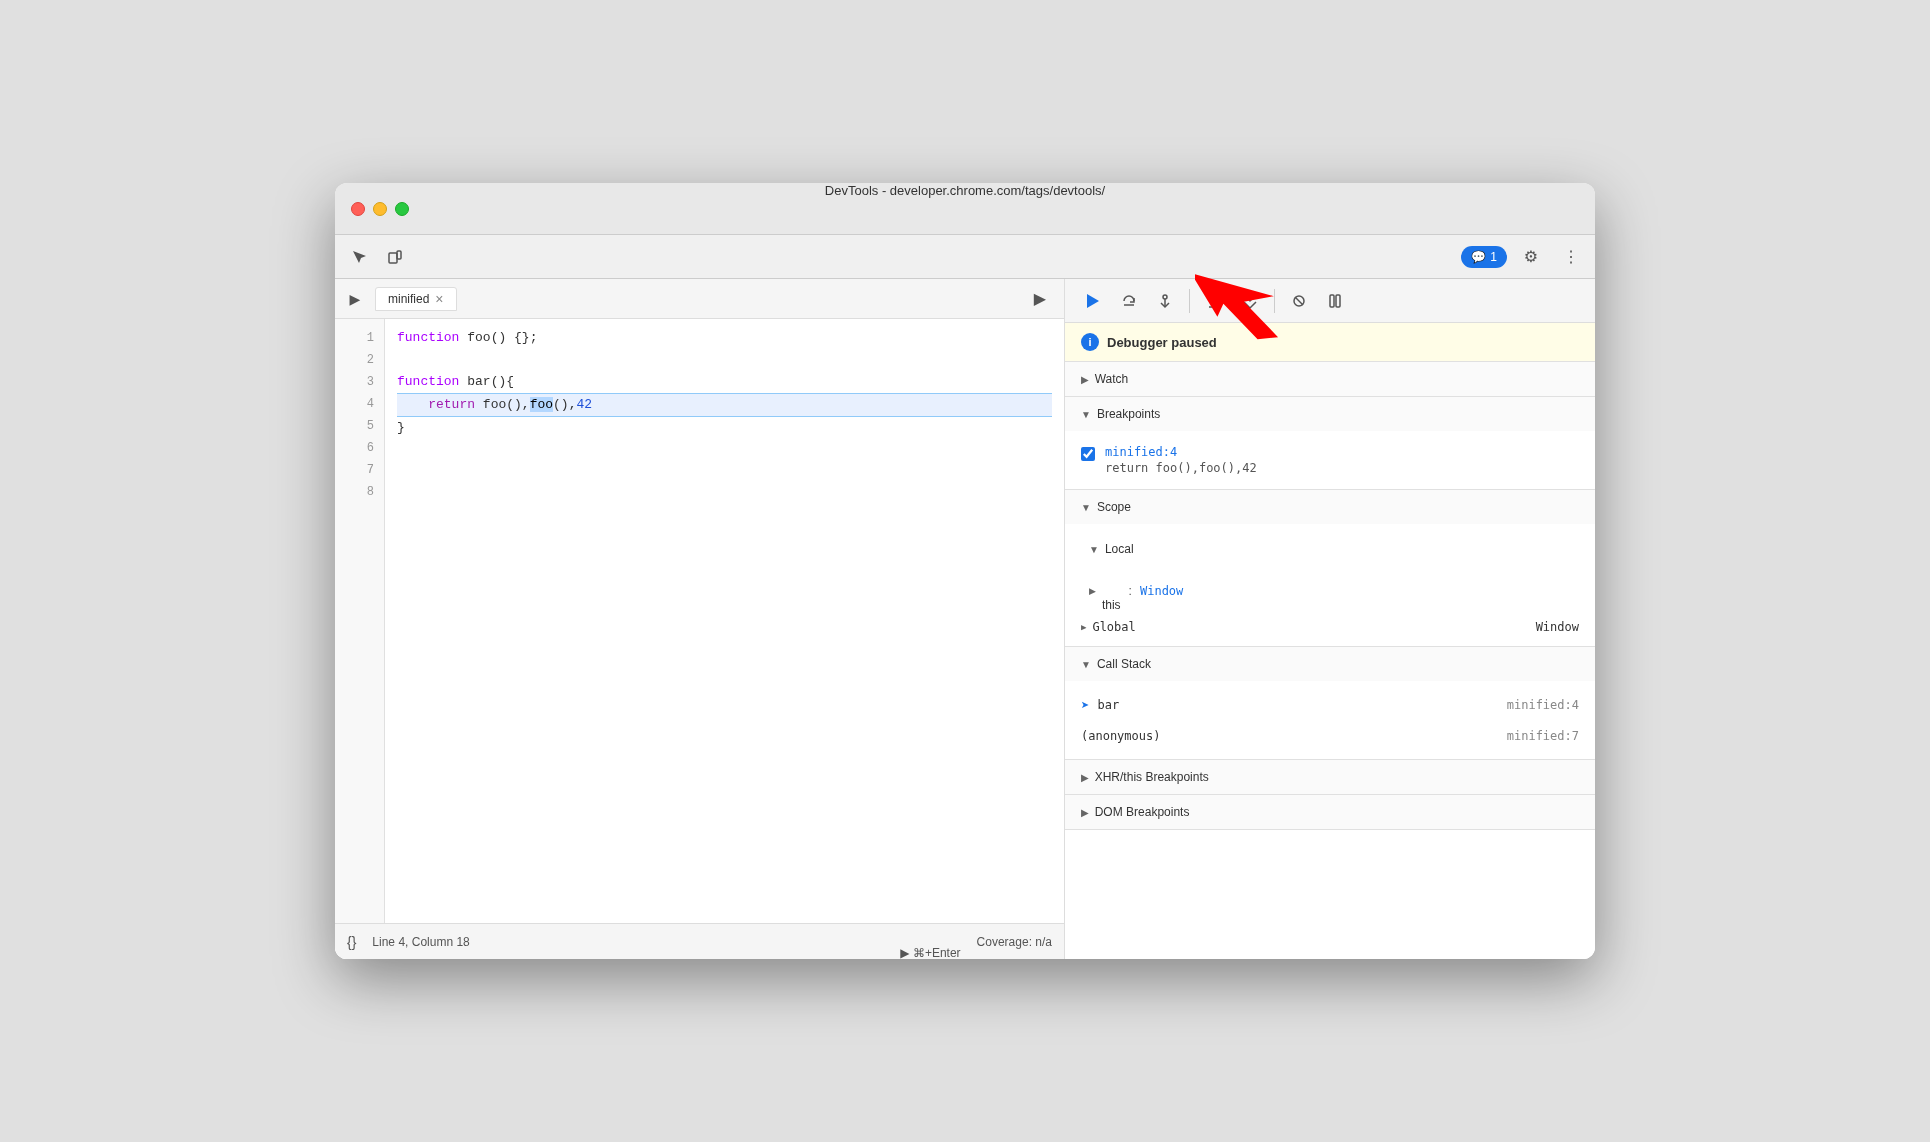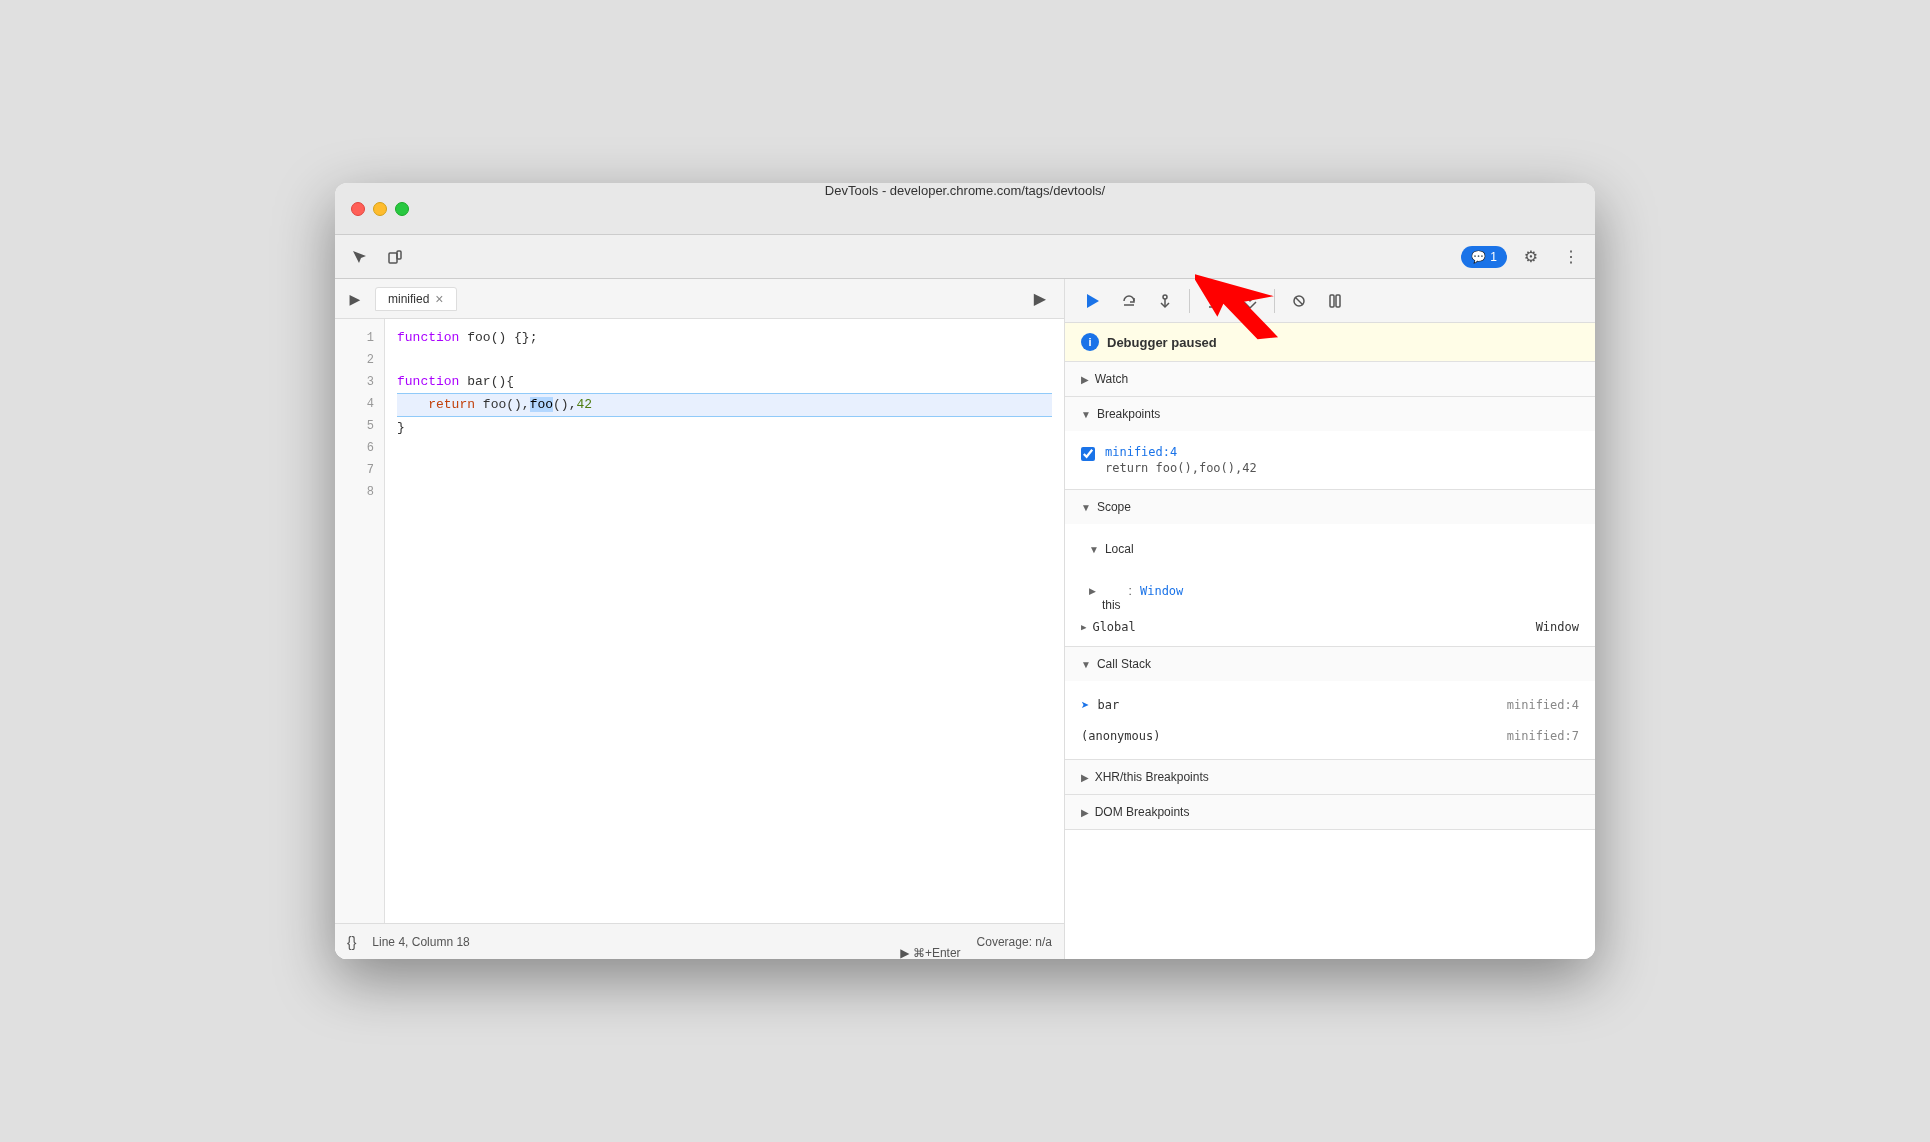--- a/index.html
+++ b/index.html
@@ -220,23 +220,23 @@
       font-size: 13px;
     }
 
     .code-line.highlighted {
       background: #e8f0fe;
     }
 
     .kw { color: #aa00ff; font-weight: 500; }
     .fn-name { color: #333; }
     .punct { color: #333; }
-    .ret-kw { color: #c2410c; }
+    .ret-kw { color: #a21caf; }
     .selected-text { background: #b3d7ff; }
-    .num-color { color: #4d7c0f; }
+    .num-color { color: #1d4ed8; }
 
     
     .status-bar {
       height: 36px;
       background: #f5f5f5;
       border-top: 1px solid #ddd;
       display: flex;
       align-items: center;
       padding: 0 12px;
       font-size: 12px;

